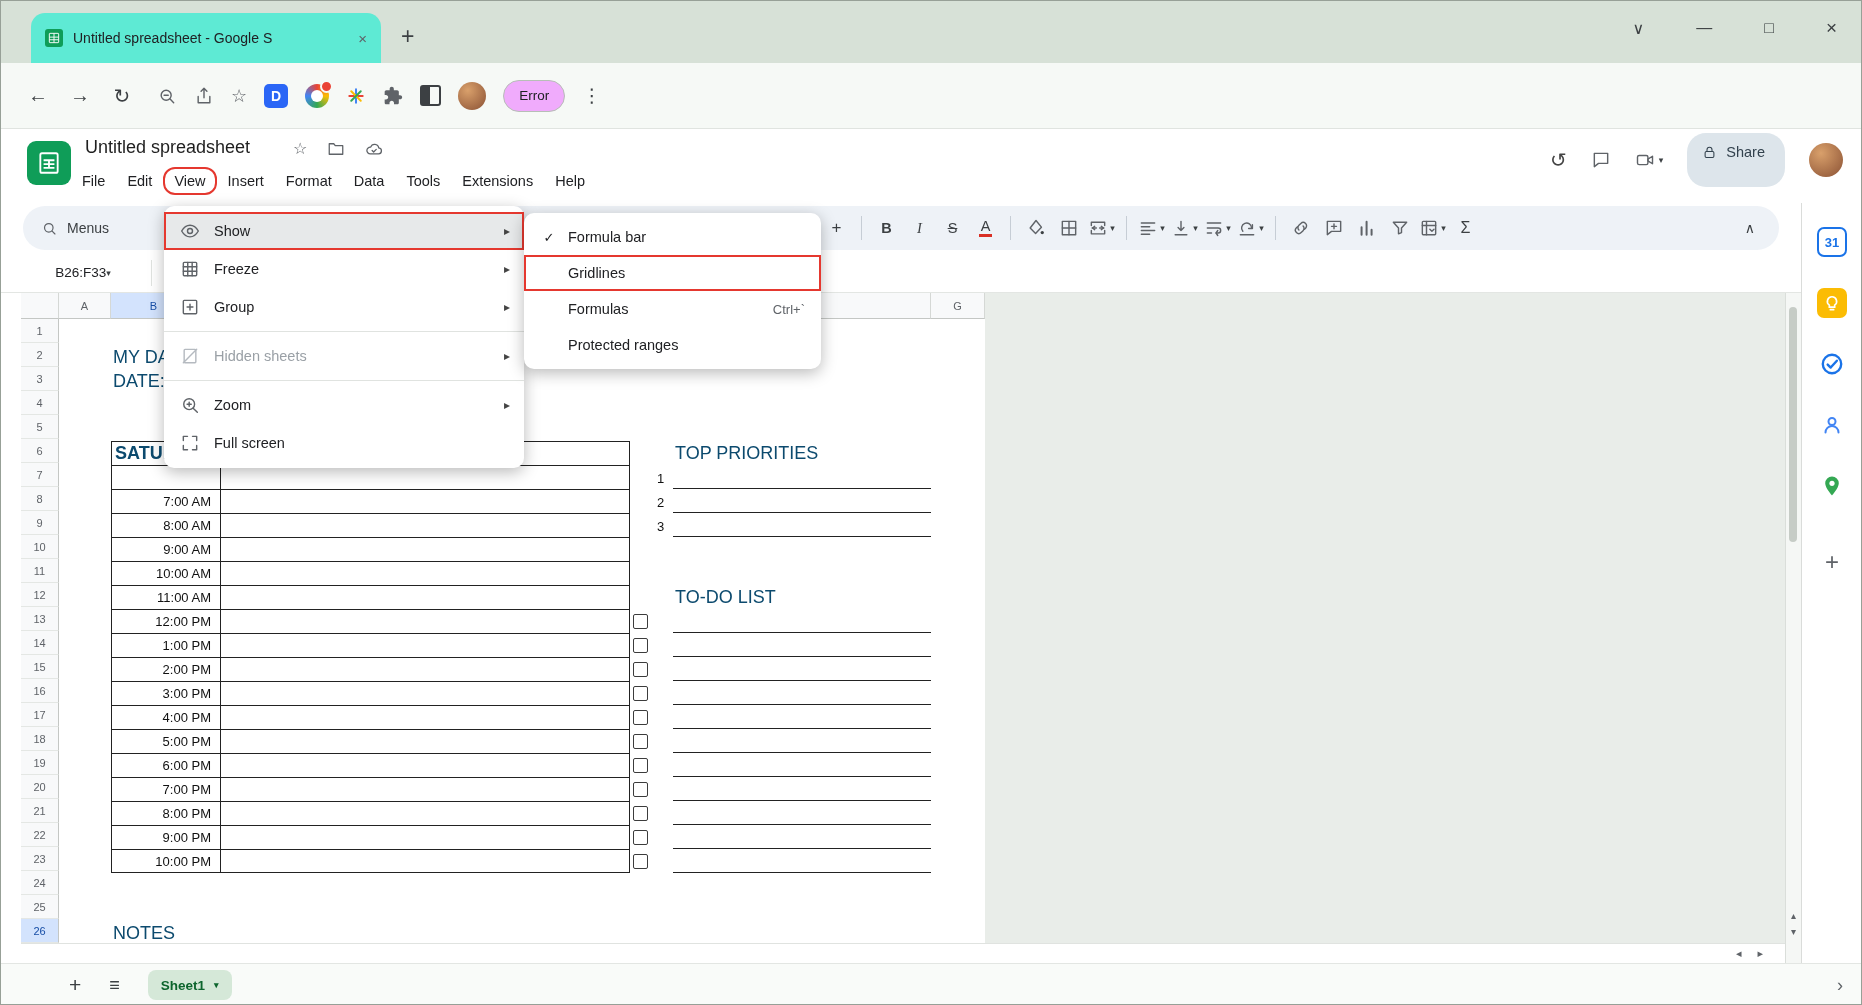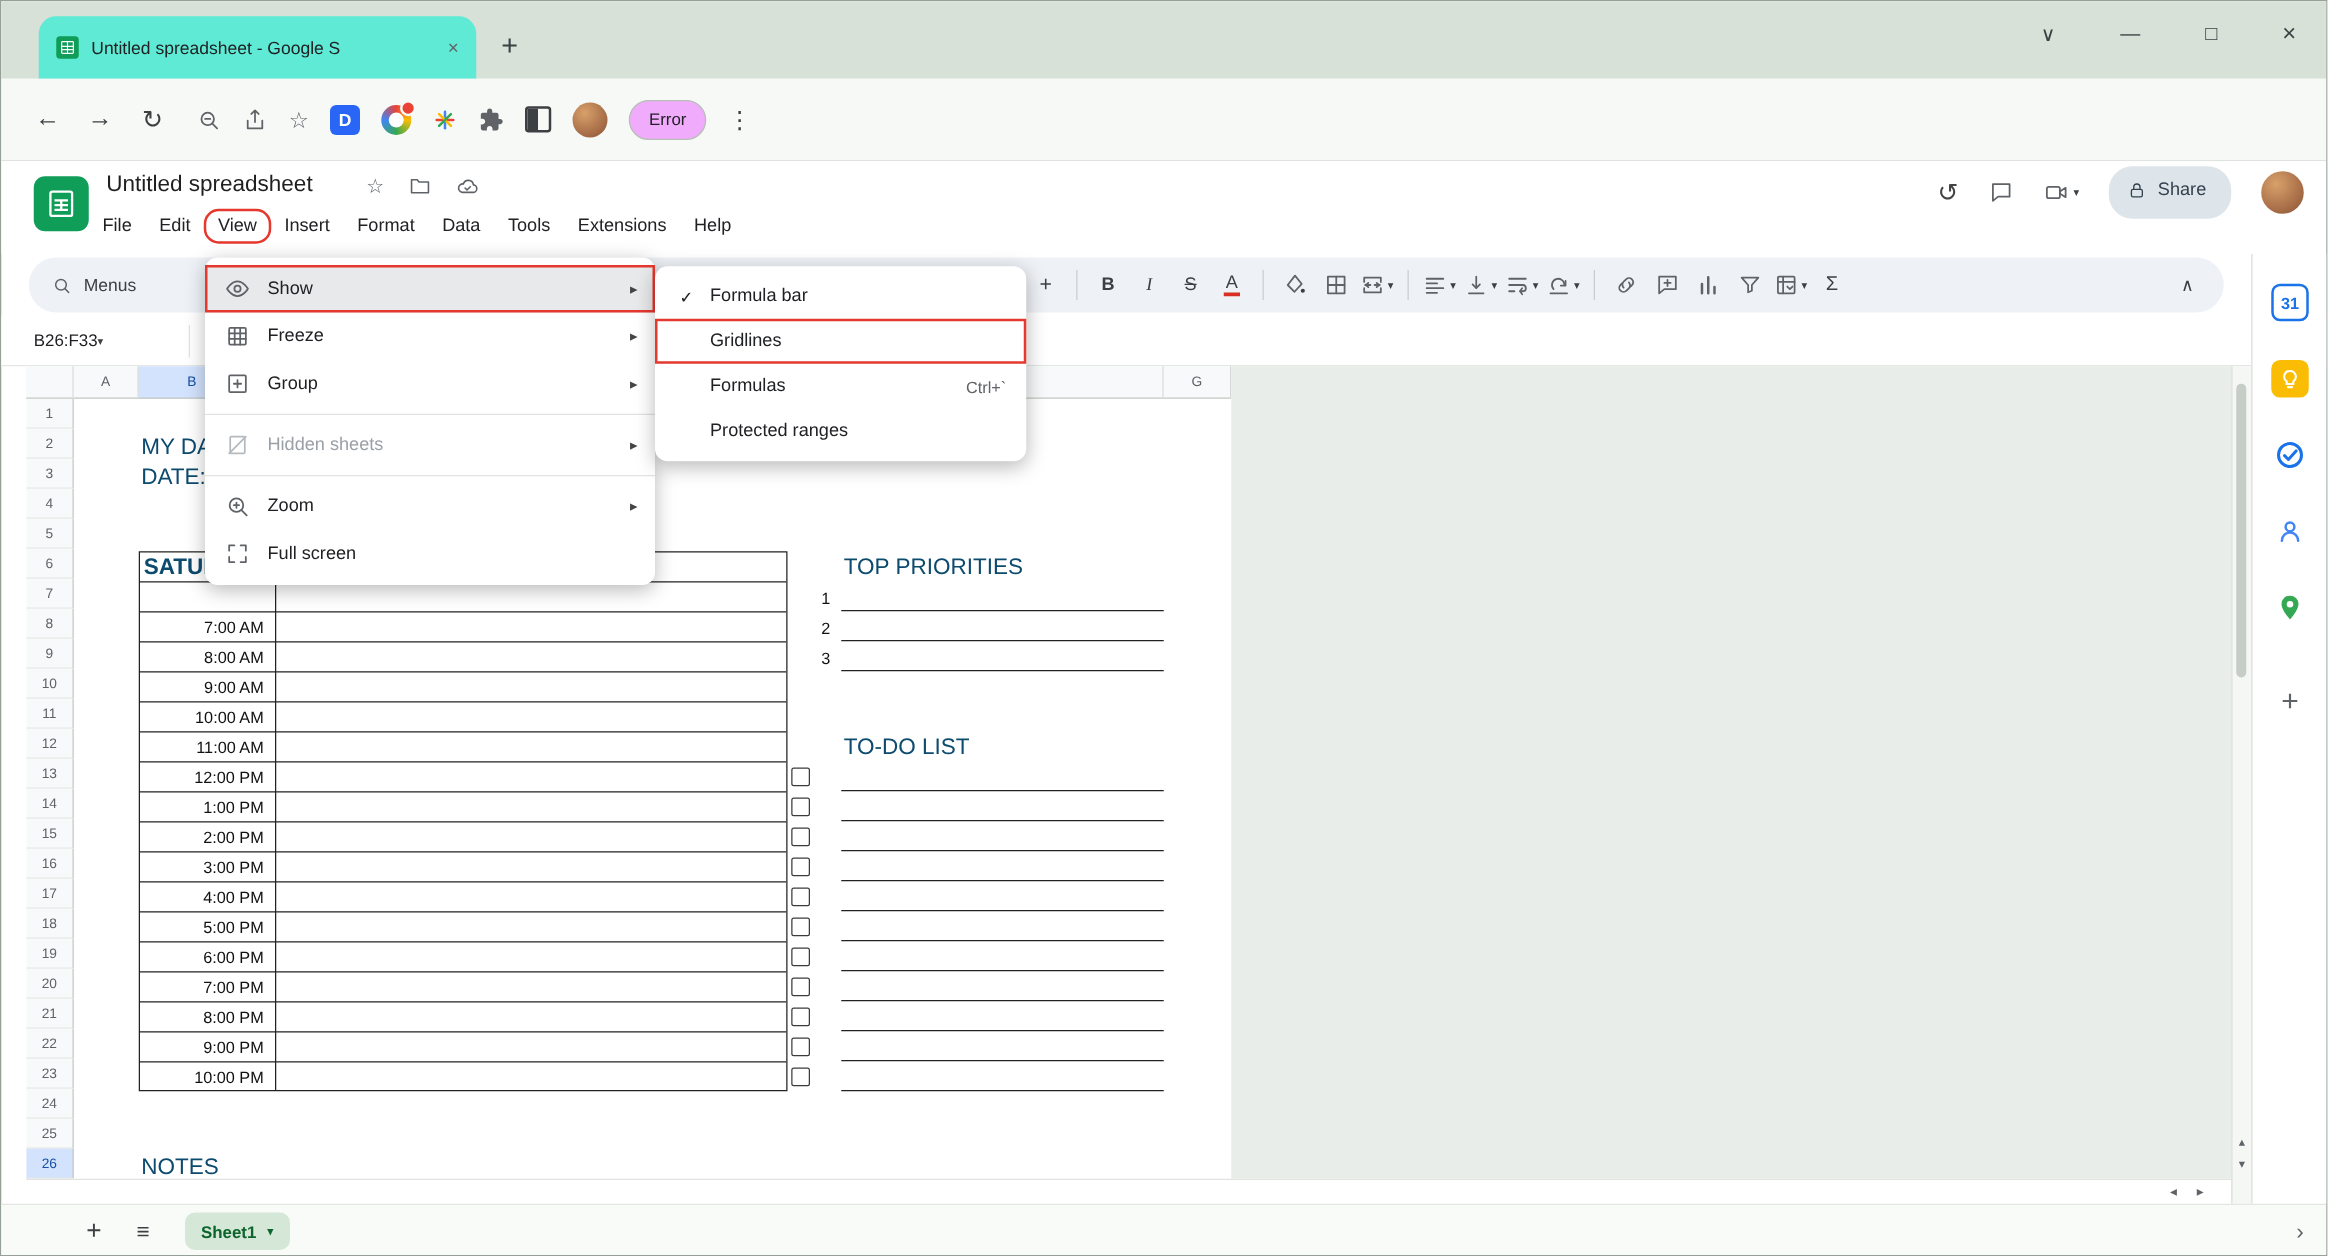--- a/index.html
+++ b/index.html
@@ -46,21 +46,21 @@
   .title-icons{position:absolute;left:292px;top:10px;display:flex;gap:20px;align-items:center;color:#444;}
   .title-icons svg{width:18px;height:18px;}
   .star-g{font-size:16px;color:#5f6368;}
   .menu-bar{position:absolute;left:72px;top:40px;display:flex;gap:4px;}
   .menu-item{padding:4px 9px;font-size:14.5px;border-radius:10px;}
   .menu-item.annotated{outline:2px solid #e5382f;}
   .hdr-right{position:absolute;right:18px;top:4px;display:flex;align-items:center;gap:24px;}
   .hist{font-size:20px;color:#444;}
   .cam-wrap{display:flex;align-items:center;gap:4px;}
   .dd{font-size:9px;color:#3c4043;}
-  .share-pill{height:38px;padding:0 20px 4px 15px;border-radius:19px;background:#dde5eb;color:#33424e;font-size:14.5px;
+  .share-pill{height:38px;padding:0 20px 16px 15px;border-radius:19px;background:#dde5eb;color:#33424e;font-size:14.5px;
     font-weight:500;display:flex;align-items:center;gap:9px;}
   .share-pill svg{width:15px;height:15px;stroke:#33424e;}
   .avatar-lg{width:34px;height:34px;border-radius:50%;background:radial-gradient(circle at 35% 30%,#d9a06b,#8a5134);}
 
   
   .stoolbar{position:absolute;left:22px;top:205px;width:1756px;height:44px;border-radius:22px;background:#eef2f7;}
   .menus-btn{position:absolute;left:18px;top:0;height:44px;display:flex;align-items:center;gap:9px;font-size:14px;color:#3c4043;}
   .menus-btn svg{width:17px;height:17px;}
   .tool-icons{position:absolute;left:800px;top:0;height:44px;display:flex;align-items:center;gap:6px;}
   .ti{min-width:27px;height:30px;display:flex;align-items:center;justify-content:center;color:#3c4043;
@@ -68,21 +68,21 @@
   .ti.bold{font-weight:bold;}
   .ti.italic{font-style:italic;font-family:"Liberation Serif",serif;}
   .ti.strike{text-decoration:line-through;}
   .tc-a{border-bottom:3px solid #d93025;line-height:15px;padding:0 2px;}
   .tsep{width:1px;height:24px;background:#c6cdd5;margin:0 5px;}
   .tb-collapse{position:absolute;right:24px;top:14px;font-size:14px;color:#3c4043;}
 
   
   .frow{position:absolute;left:0;top:252px;width:100%;height:40px;background:#fff;border-bottom:1px solid #e3e6e3;
     display:flex;align-items:center;box-sizing:border-box;}
-  .namebox{width:112px;margin-left:26px;display:flex;align-items:center;justify-content:flex-start;font-size:13.5px;}
+  .namebox{width:112px;margin-left:26px;display:flex;align-items:center;justify-content:center;font-size:13.5px;}
   .nb-sep{width:1px;height:26px;background:#e0e3e0;margin:0 12px;}
   .fx{font-family:"Liberation Serif",serif;font-style:italic;color:#5f6368;font-size:15px;}
 
   
   .grid{position:absolute;left:20px;top:292px;width:1764px;height:670px;background:#fff;}
   .ch{position:absolute;top:0;height:26px;background:#f8f9fa;border-bottom:1px solid #c4c7c4;border-right:1px solid #d5d8d5;
     box-sizing:border-box;font-size:11px;color:#5f6368;display:flex;align-items:center;justify-content:center;}
   .ch.sel{background:#d3e3fd;color:#174ea6;}
   .gray-right{position:absolute;left:964px;top:0;width:800px;height:650px;background:#e9ede9;}
   .gbody{position:absolute;left:0;top:26px;width:100%;height:624px;overflow:hidden;}

